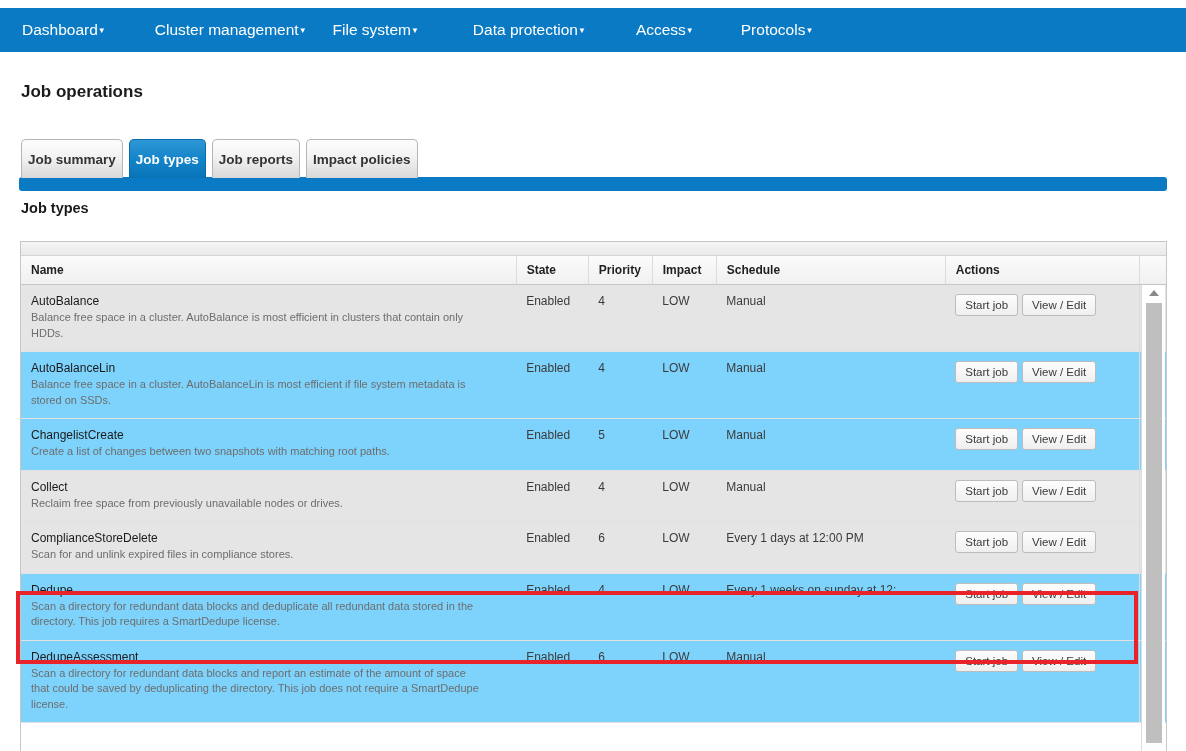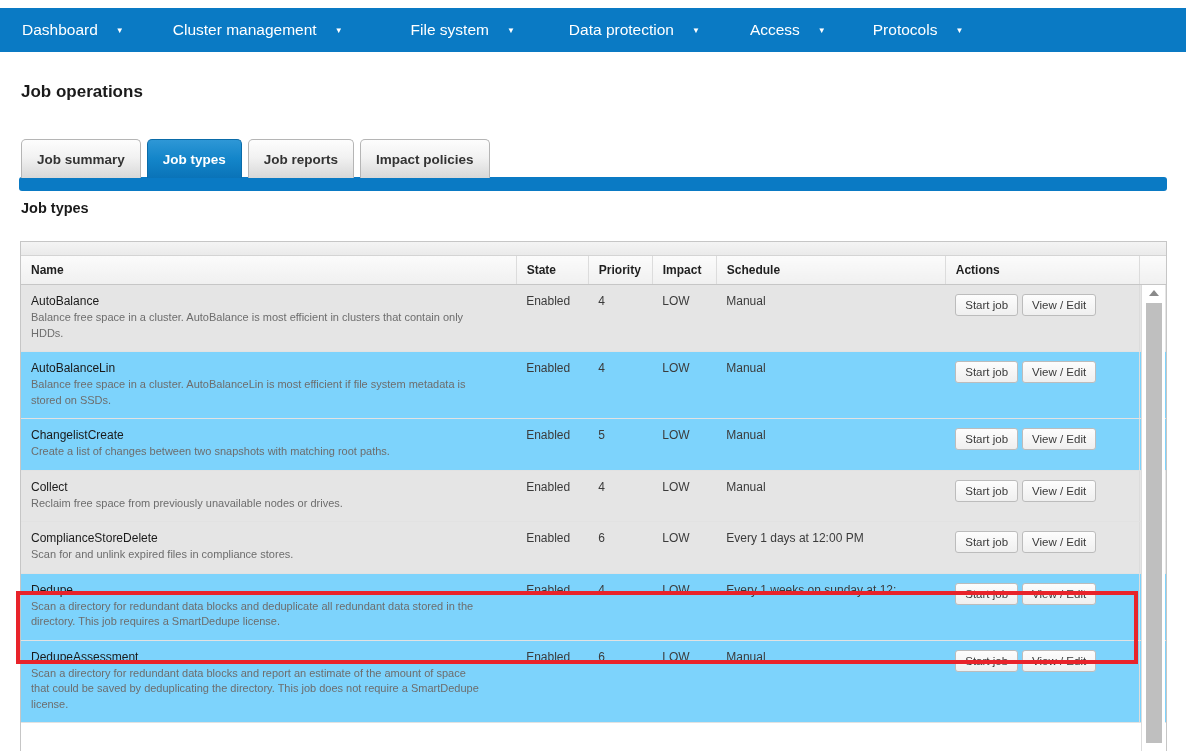--- a/index.html
+++ b/index.html
@@ -19,32 +19,32 @@
     background: #0a7ac4;
     display: flex;
     align-items: center;
   }
   .nav-item {
     color: #ffffff;
     font-size: 15.5px;
     white-space: nowrap;
     display: flex;
     align-items: center;
-    gap: 18px;
+    gap: 0;
     cursor: pointer;
   }
   .nav-item .caret {
     font-size: 8px;
     line-height: 1;
     position: relative;
     top: 1px;
   }
   .nav-0 { margin-left: 22px; }
   .nav-1 { margin-left: 49px; }
-  .nav-2 { margin-left: 68px; }
+  .nav-2 { margin-left: 26px; }
   .nav-3 { margin-left: 54px; }
   .nav-4 { margin-left: 50px; }
   .nav-5 { margin-left: 47px; }
 
   
   .page-title {
     position: absolute;
     left: 21px; top: 82px;
     font-size: 17px;
     font-weight: bold;
@@ -55,21 +55,21 @@
   .tabstrip {
     position: absolute;
     left: 21px; top: 139px;
     display: flex;
     align-items: flex-end;
     gap: 6px;
     z-index: 3;
   }
   .tab {
     height: 39px;
-    padding: 0 15px;
+    padding: 0 6px;
     display: flex;
     align-items: center;
     justify-content: center;
     font-size: 13.5px;
     font-weight: bold;
     color: #333333;
     background: linear-gradient(to bottom, #fdfdfd 0%, #f2f2f2 45%, #d8d8d8 100%);
     border: 1px solid #b5b5b5;
     border-bottom: none;
     border-radius: 5px 5px 0 0;

